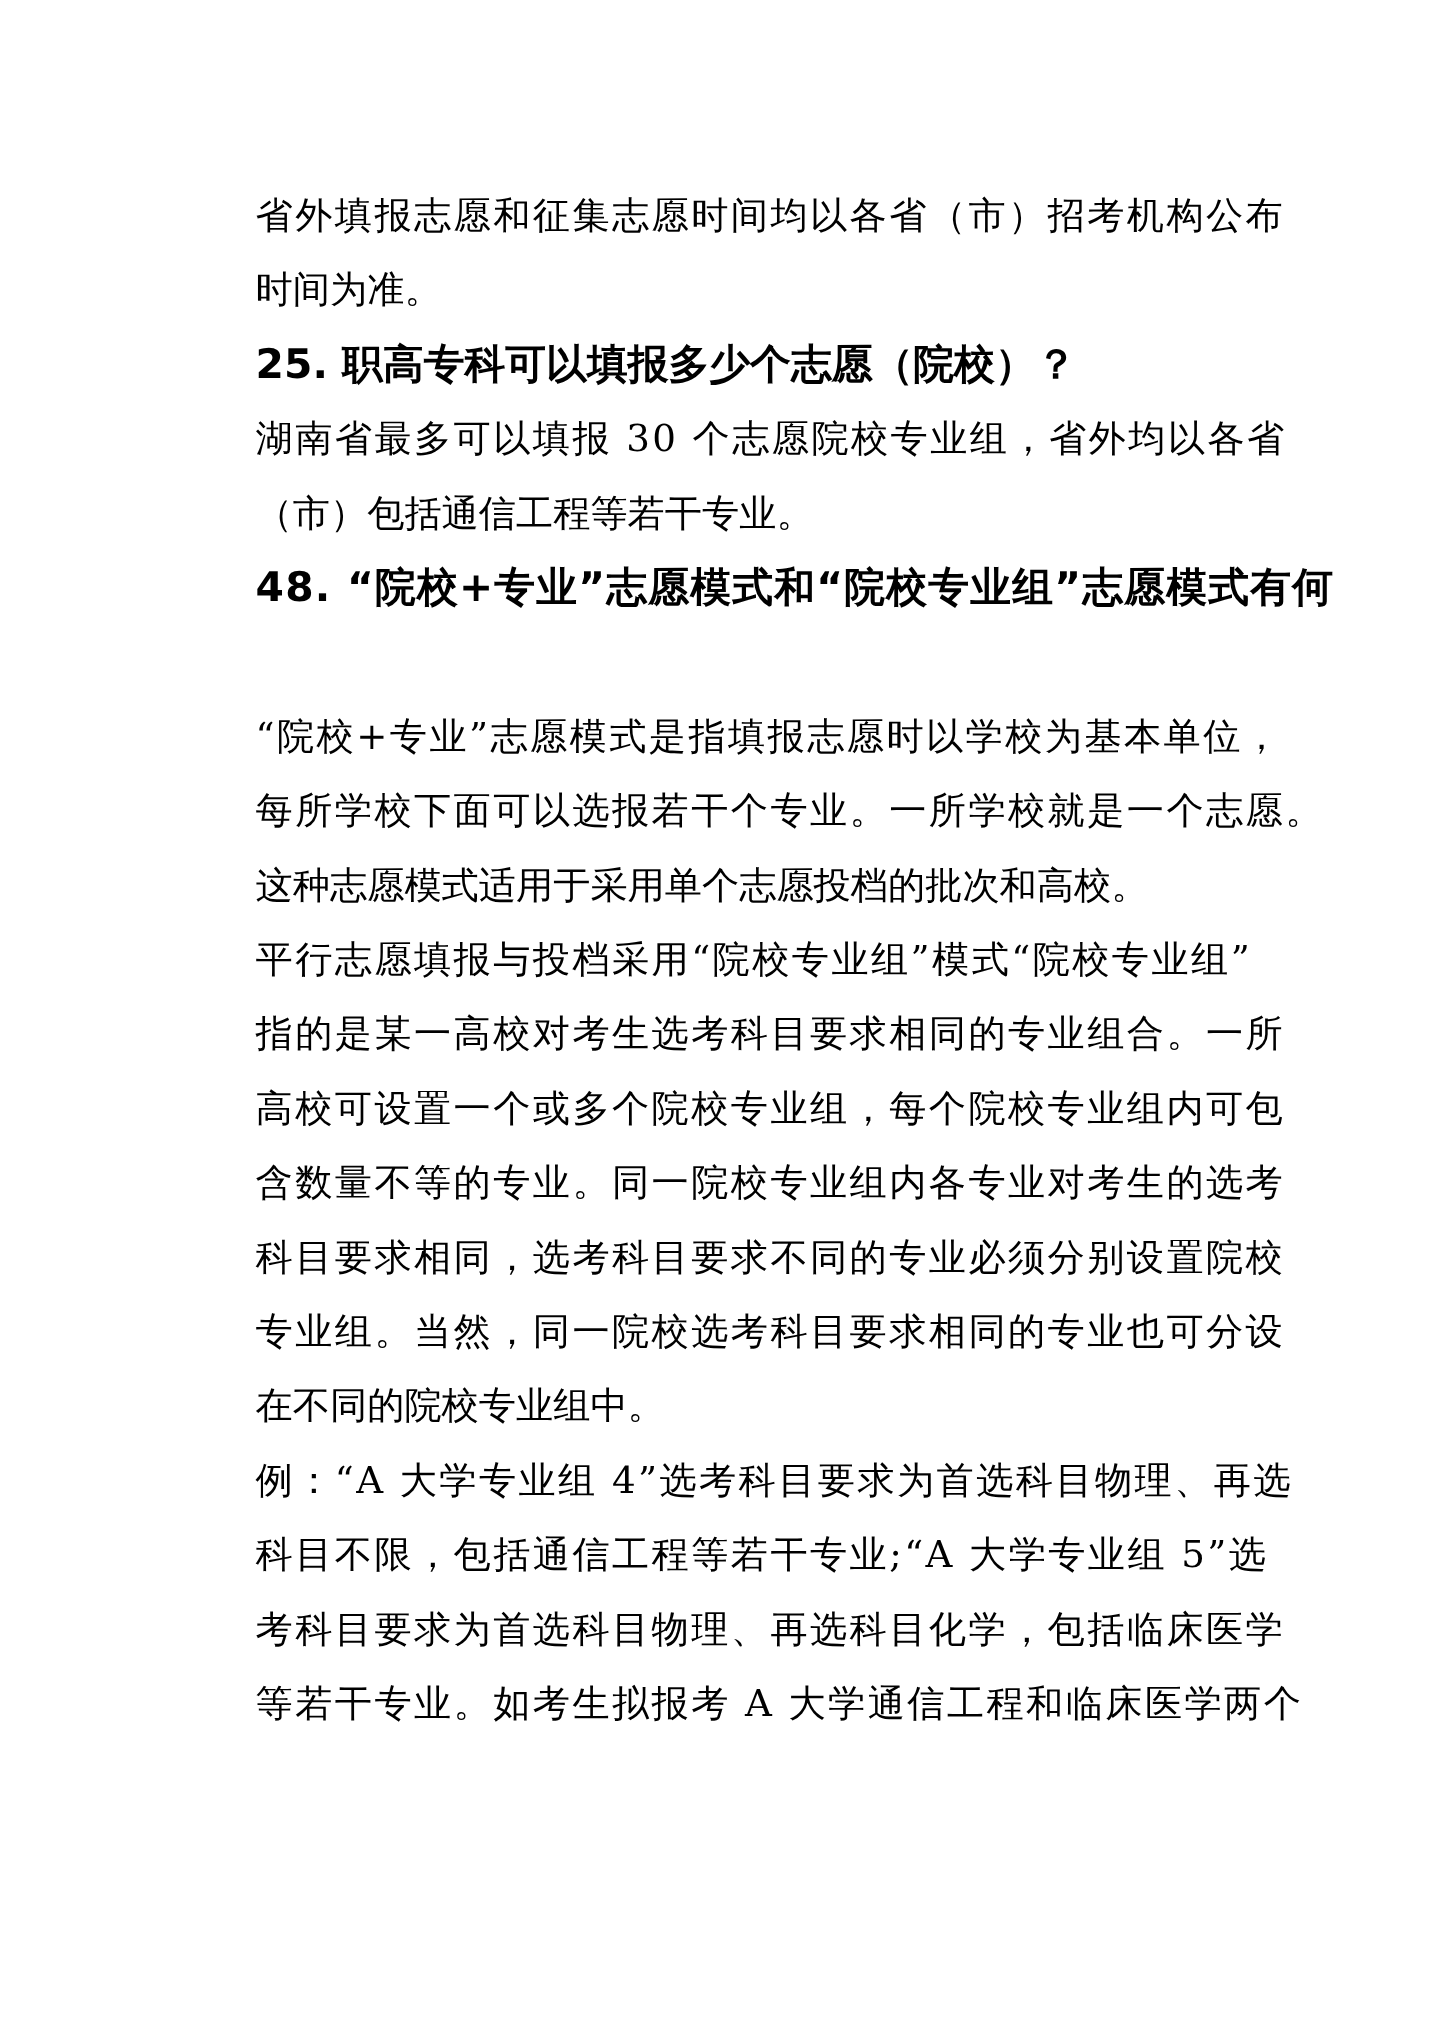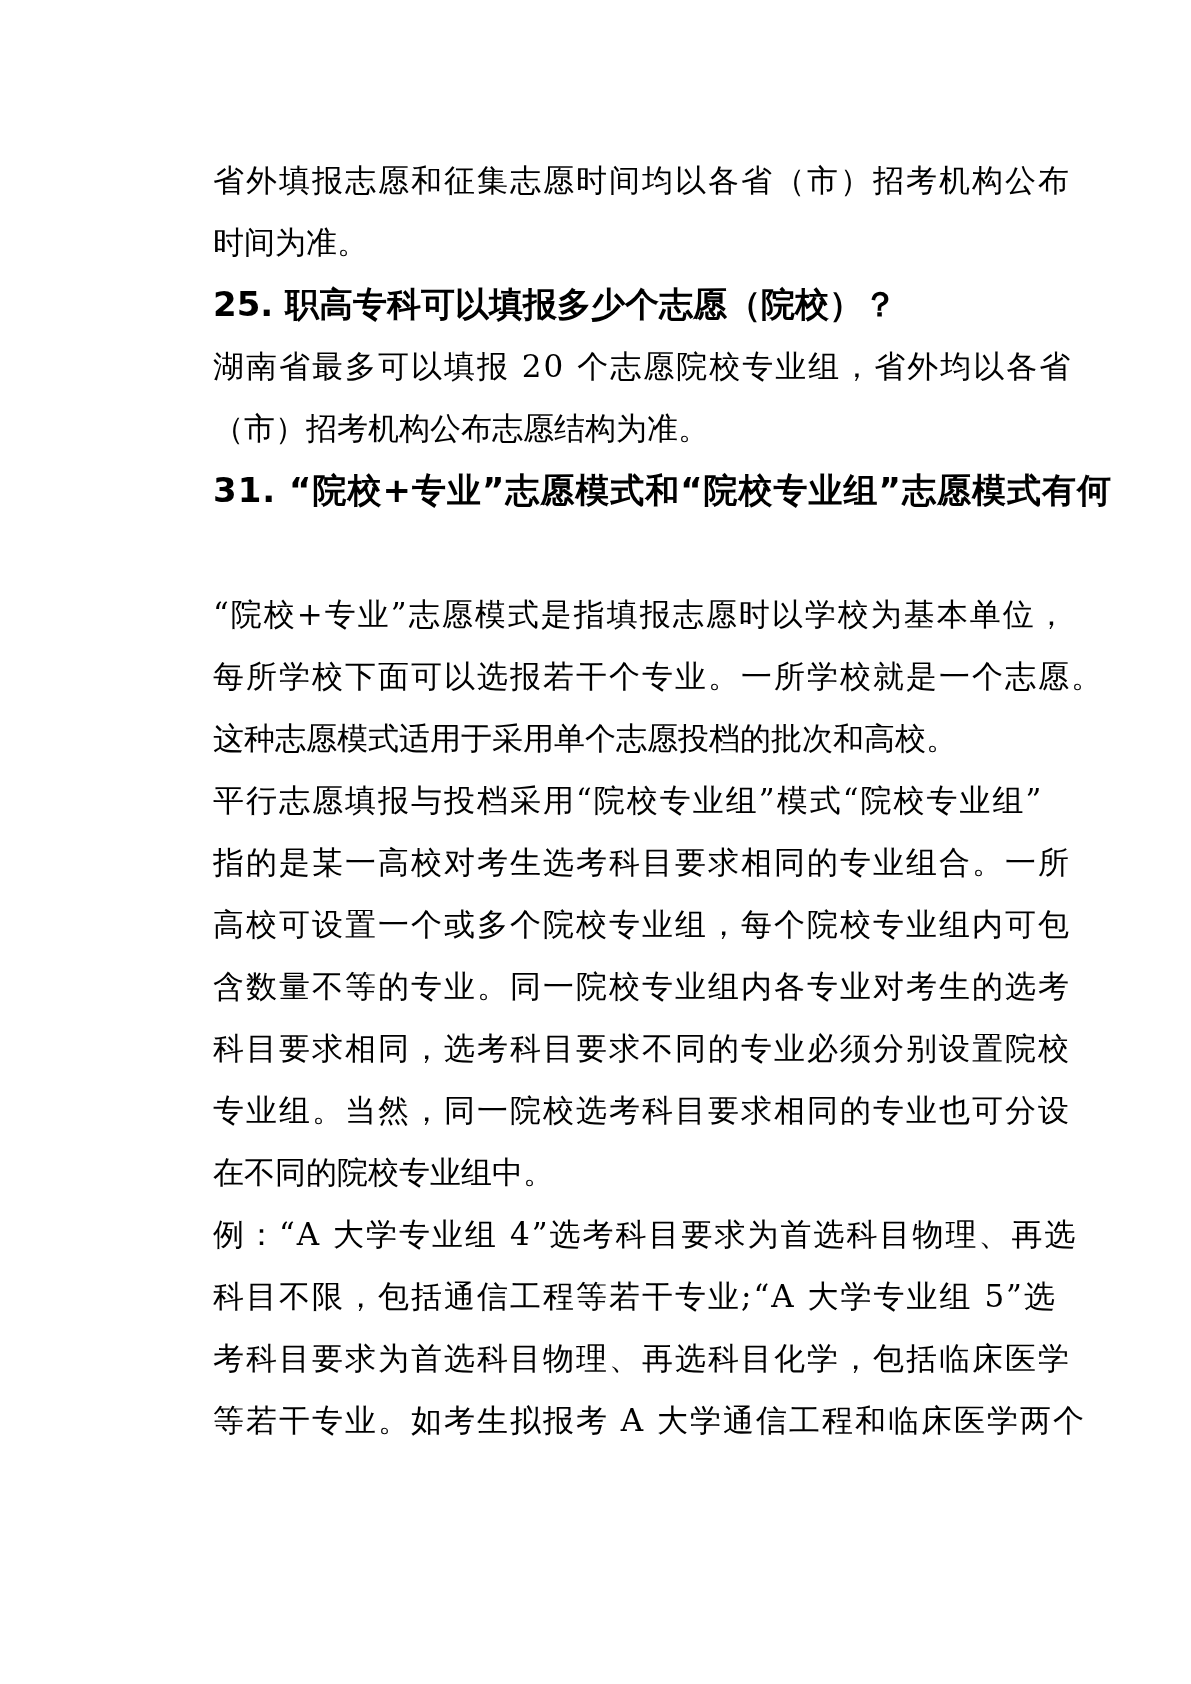--- a/index.html
+++ b/index.html
@@ -45,23 +45,23 @@
   }
 </style>
 </head>
 <body>
 
 <div class="page">
 
   <div class="line j" style="top:149px">省外填报志愿和征集志愿时间均以各省（市）招考机构公布</div>
   <div class="line" style="top:211px">时间为准。</div>
   <div class="line heading" style="top:273px">25. 职高专科可以填报多少个志愿（院校）？</div>
-  <div class="line j" style="top:335px">湖南省最多可以填报 20 个志愿院校专业组，省外均以各省</div>
-  <div class="line" style="top:397px">（市）招考机构公布志愿结构为准。</div>
-  <div class="line heading j" style="top:459px">31. “院校+专业”志愿模式和“院校专业组”志愿模式有何</div>
+  <div class="line j" style="top:335px">湖南省最多可以填报 30 个志愿院校专业组，省外均以各省</div>
+  <div class="line" style="top:397px">（市）包括通信工程等若干专业。</div>
+  <div class="line heading j" style="top:459px">48. “院校+专业”志愿模式和“院校专业组”志愿模式有何</div>
   <div class="line j" style="top:583px">“院校+专业”志愿模式是指填报志愿时以学校为基本单位，</div>
   <div class="line j" style="top:645px">每所学校下面可以选报若干个专业。一所学校就是一个志愿。</div>
   <div class="line" style="top:707px">这种志愿模式适用于采用单个志愿投档的批次和高校。</div>
   <div class="line j" style="top:769px">平行志愿填报与投档采用“院校专业组”模式“院校专业组”</div>
   <div class="line j" style="top:831px">指的是某一高校对考生选考科目要求相同的专业组合。一所</div>
   <div class="line j" style="top:955px">含数量不等的专业。同一院校专业组内各专业对考生的选考</div>
   <div class="line j" style="top:893px">高校可设置一个或多个院校专业组，每个院校专业组内可包</div>
   <div class="line j" style="top:1017px">科目要求相同，选考科目要求不同的专业必须分别设置院校</div>
   <div class="line j" style="top:1079px">专业组。当然，同一院校选考科目要求相同的专业也可分设</div>
   <div class="line" style="top:1141px">在不同的院校专业组中。</div>

